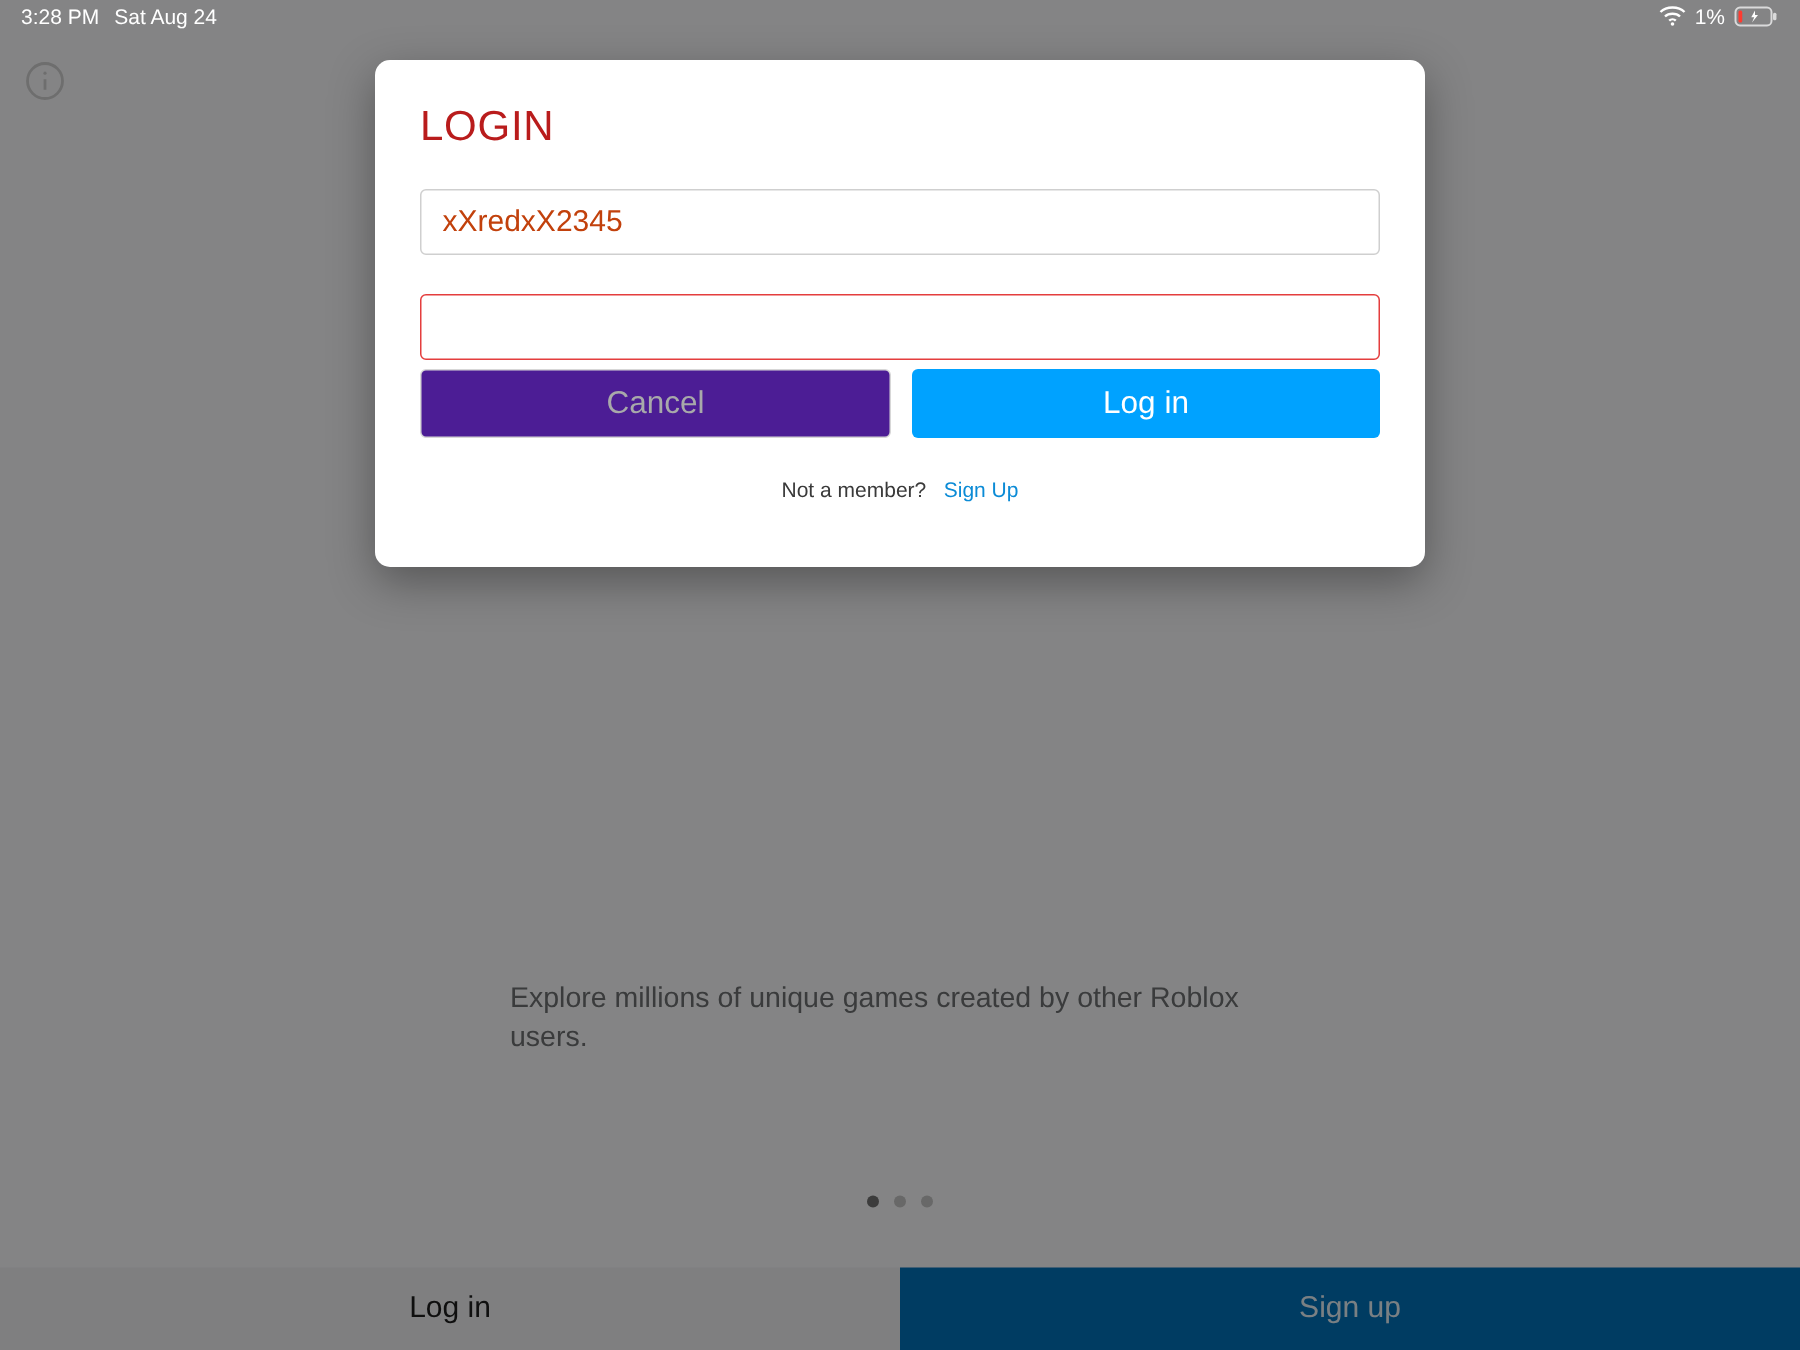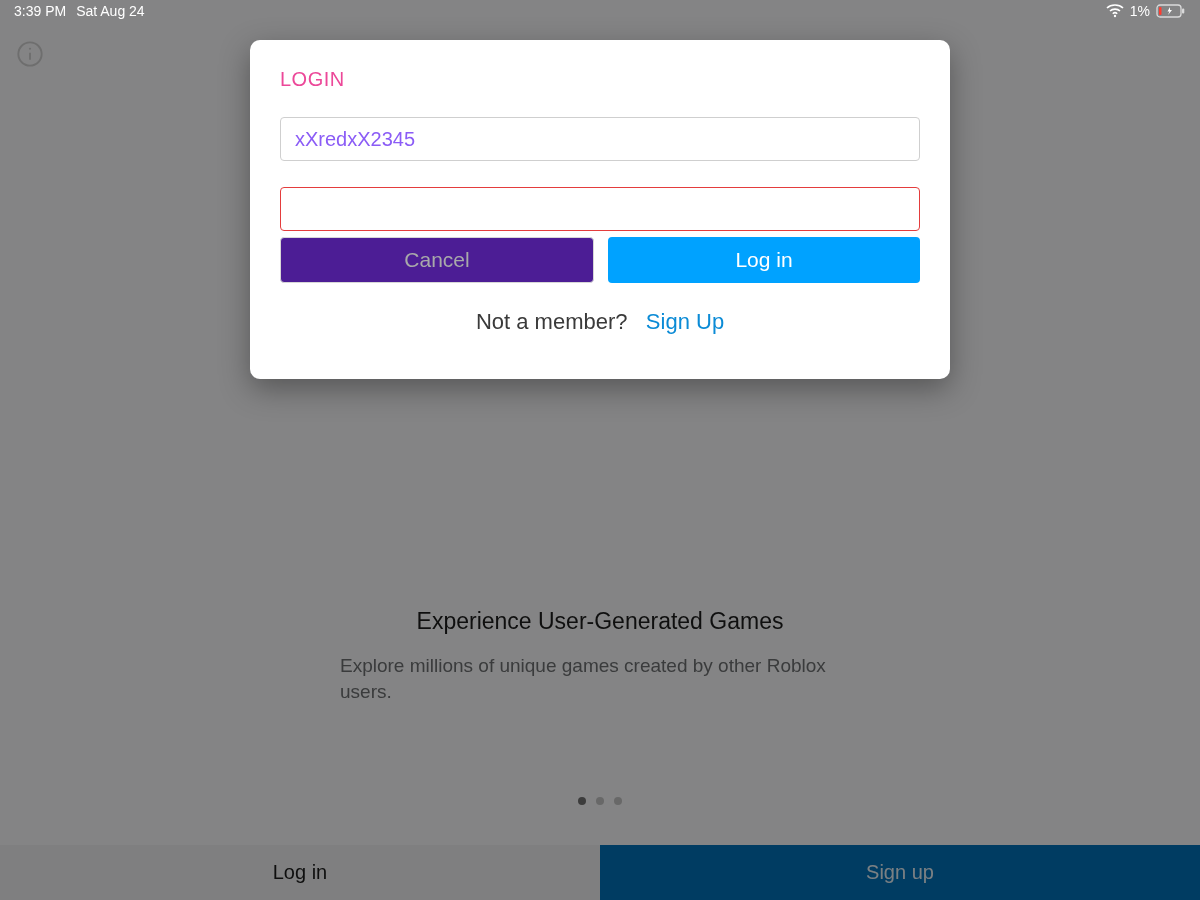--- a/index.html
+++ b/index.html
@@ -53,51 +53,50 @@
     position: absolute; inset: 0; background: rgba(0,0,0,0.45); z-index: 30;
   }
 
   
   .modal {
     position: absolute; top: 40px; left: 50%; transform: translateX(-50%);
     width: 700px; background: #fff; border-radius: 10px;
     box-shadow: 0 10px 30px rgba(0,0,0,0.35);
     padding: 28px 30px 30px 30px; z-index: 50;
   }
-  .modal-title { font-size: 20px; font-weight: 400; color: #ec4899; margin-bottom: 26px; letter-spacing: 0.5px; }
+  .modal-title { font-size: 28px; font-weight: 400; color: #b91c1c; margin-bottom: 26px; letter-spacing: 0.5px; }
 
   .field {
     width: 100%; height: 44px; border: 1px solid #cfcfcf; border-radius: 4px;
-    padding: 0 14px; font-size: 20px; color: #8b5cf6; outline: none;
+    padding: 0 14px; font-size: 20px; color: #c2410c; outline: none;
     background: #fff;
   }
   .field.error { border-color: #e43d3d; }
   .field-wrap { margin-bottom: 26px; }
   .field-wrap.pw { margin-bottom: 6px; }
   .error-text { color: #e43d3d; font-size: 17px; margin-bottom: 24px; }
 
   .btn-row { display: flex; gap: 14px; margin-bottom: 26px; }
   .btn {
     flex: 1; height: 46px; border-radius: 4px; font-size: 21px;
     display: flex; align-items: center; justify-content: center; cursor: pointer;
     border: none;
   }
   .btn-cancel { background: #4c1d95; color: #a8a9aa; border: 1px solid #d7d7d7; }
   .btn-login  { background: #00a2ff; color: #fff; }
 
   .modal-links { text-align: center; }
-  .member-row { font-size: 22px; color: #3a3a3a; margin-bottom: 14px; }
+  .member-row { font-size: 14px; color: #3a3a3a; margin-bottom: 14px; }
   .link { color: #0b8bd6; cursor: pointer; }
   .forgot { font-size: 18px; }
 </style>
 </head>
 <body>
 
 <div class="onboard">
-  <div class="onboard-title">Experience User-Generated Games</div>
   <div class="onboard-sub">Explore millions of unique games created by other Roblox users.</div>
   <div class="dots">
     <div class="dot active"></div>
     <div class="dot"></div>
     <div class="dot"></div>
   </div>
 </div>
 
 <div class="bottom-bar">
   <div class="bottom-btn bottom-login">
@@ -115,21 +114,21 @@
     <svg viewBox="0 0 24 24" fill="none" stroke="#6e6e6e" stroke-width="1.6">
       <circle cx="12" cy="12" r="10"></circle>
       <line x1="12" y1="11" x2="12" y2="17"></line>
       <circle cx="12" cy="7.5" r="0.9" fill="#6e6e6e" stroke="none"></circle>
     </svg>
   </span>
 </div>
 
 <div class="status-bar">
   <div class="status-left">
-    <span>3:39 PM</span>
+    <span>3:28 PM</span>
     <span>Sat Aug 24</span>
   </div>
   <div class="status-right">
     <span class="wifi-icon">
       <svg width="18" height="14" viewBox="0 0 18 14">
         <path d="M1 4 C5 0 13 0 17 4" stroke="#fff" stroke-width="1.6" fill="none"></path>
         <path d="M4 7 C6.5 4.5 11.5 4.5 14 7" stroke="#fff" stroke-width="1.6" fill="none"></path>
         <path d="M6.8 9.8 C8 8.6 10 8.6 11.2 9.8" stroke="#fff" stroke-width="1.6" fill="none"></path>
         <circle cx="9" cy="12" r="1.2" fill="#fff"></circle>
       </svg>

